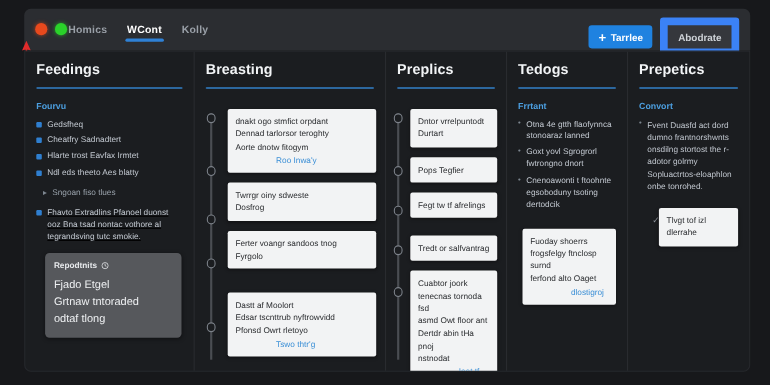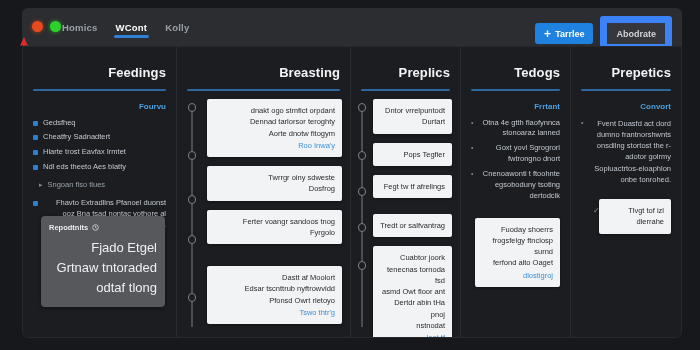--- a/index.html
+++ b/index.html
@@ -49,23 +49,22 @@
 
   
   .board{
     position:absolute;left:22px;top:46px;width:660px;height:292px;
     background:#1b1d20;border-radius:0 0 6px 6px;
     border:1px solid #26282c;box-sizing:border-box;
     display:flex;
   }
   .col{
     position:relative;height:100%;box-sizing:border-box;
-    border-right:1px solid #292b2f;padding:18px 10px 0 10px;
+    border-right:1px solid #292b2f;padding:8px 10px 0 10px;
     overflow:hidden;
-    text-align:right;
   }
   .col:last-child{border-right:none;}
   .col-1{width:154px;}
   .col-2{width:174px;}
   .col-3{width:110px;}
   .col-4{width:110px;}
   .col-5{width:110px;flex:1;}
 
   .col-title{
     color:#f2f4f6;font-size:13px;font-weight:bold;letter-spacing:.1px;
@@ -93,21 +92,21 @@
   
   .gcard{
     position:absolute;left:18px;bottom:30px;width:124px;
     background:#56585c;border-radius:4px;padding:7px 8px 9px 8px;
     box-sizing:border-box;box-shadow:0 1px 4px rgba(0,0,0,.45);
   }
   .gcard-head{
     display:flex;align-items:center;gap:4px;margin-bottom:6px;
     color:#e9ebee;font-size:7.5px;font-weight:bold;filter:blur(.5px);
   }
-  .gcard-body{color:#eef0f2;font-size:13px;line-height:1.55;filter:blur(.55px);}
+  .gcard-body{color:#eef0f2;font-size:10px;line-height:1.55;filter:blur(.55px);}
 
   
   .timeline{position:absolute;left:14px;top:56px;bottom:10px;width:1.5px;background:#4a4d52;}
   .node{
     position:absolute;left:-3.5px;width:8.5px;height:8.5px;border-radius:50%;
     border:1.5px solid #7b8088;background:#1b1d20;box-sizing:border-box;
   }
   .tcards{position:absolute;left:30px;top:52px;right:8px;}
   .wcard{
     background:#f2f3f4;border-radius:2px;padding:6px 7px;margin-bottom:9px;
@@ -176,21 +175,21 @@
           <span class="btxt">Hlarte trost Eavfax Irmtet</span>
         </li>
         <li class="bitem">
           <span class="sq"></span>
           <span class="btxt">Ndl eds theeto Aes blatty</span>
         </li>
         <li class="bitem sub" style="margin-top:7px;">
           <span class="chev">▸</span>
           <span class="btxt">Sngoan fiso tlues</span>
         </li>
-        <li class="bitem" style="margin-top:7px;">
+        <li class="bitem" style="margin-top:7px;text-decoration:underline;">
           <span class="sq"></span>
           <span class="btxt">Fhavto Extradlins Pfanoel duonst ooz Bna tsad nontac vothore al tegrandsving tutc smokie.</span>
         </li>
       </ul>
 
       <div class="gcard">
         <div class="gcard-head">
           <span>Repodtnits</span>
           <svg width="7" height="7" viewBox="0 0 10 10">
             <circle cx="5" cy="5" r="4" fill="none" stroke="#e9ebee" stroke-width="1"></circle>

